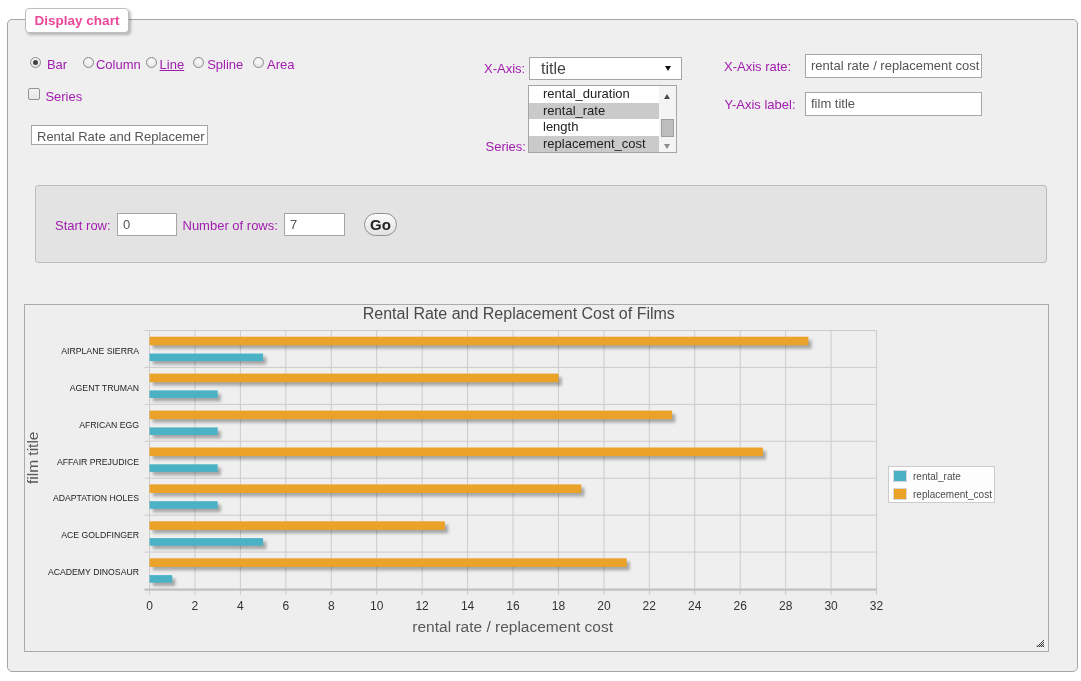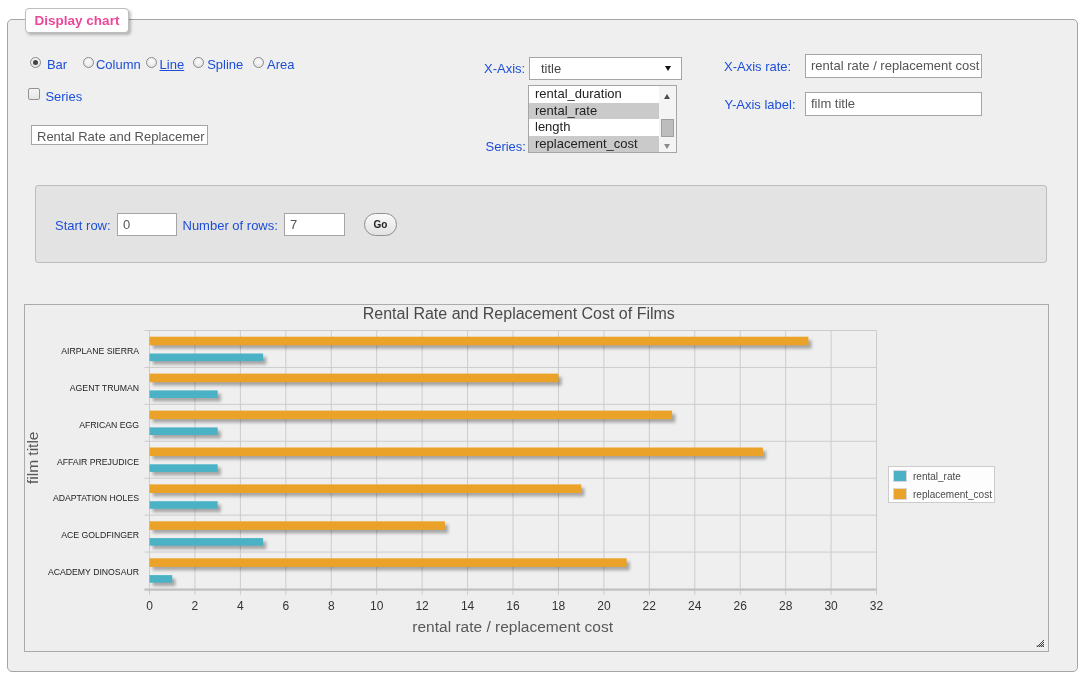--- a/index.html
+++ b/index.html
@@ -1,36 +1,36 @@
 <!DOCTYPE html>
 <html><head>
 <meta charset="utf-8">
 <style>
 * { margin:0; padding:0; box-sizing:border-box; }
 html,body { width:1081px; height:681px; background:#fff; font-family:"Liberation Sans", sans-serif; }
 .abs { position:absolute; }
 #fieldset { left:7px; top:19px; width:1071px; height:653px; background:#efefef; border:1px solid #a5a5a5; border-radius:5px; }
 #legendbox { left:25px; top:8px; width:104px; height:25px; background:#fff; border:1px solid #bdbdbd; border-radius:4px; box-shadow:2px 2px 3px rgba(0,0,0,0.25); font-weight:bold; font-size:13.5px; color:#ec4899; line-height:23px; text-align:center; }
-.ctl-label { font-size:13px; color:#1d4ed8; line-height:13px; }
+.ctl-label { font-size:13px; color:#a21caf; line-height:13px; }
 .radio { width:11px; height:11px; border-radius:50%; border:1px solid #8a8a8a; background:radial-gradient(circle at 50% 35%, #fdfdfd 0%, #e0e0e0 90%); }
 .radio.checked::after { content:""; position:absolute; left:2px; top:2px; width:5px; height:5px; border-radius:50%; background:#424242; }
 .checkbox { width:12px; height:12px; border-radius:2px; border:1px solid #939393; background:linear-gradient(#f4f4f4,#e6e6e6); }
 .tinput { background:#fff; border:1px solid #a5a5a5; font-size:13px; color:#555; line-height:22px; padding:0 5px; white-space:nowrap; overflow:hidden; }
-#xaxissel { left:529px; top:57px; width:153px; height:23px; border:1px solid #a5a5a5; background:#fff; font-size:13px; color:#444; line-height:21px; padding:0 11px; }
+#xaxissel { left:529px; top:57px; width:153px; height:23px; border:1px solid #a5a5a5; background:#fff; font-size:16px; color:#444; line-height:21px; padding:0 11px; }
 #xaxissel .arrow { position:absolute; right:10px; top:8px; width:0; height:0; border-left:3.5px solid transparent; border-right:3.5px solid transparent; border-top:5.5px solid #111; }
 #listbox { left:528px; top:85px; width:149px; height:68px; border:1px solid #a5a5a5; background:#fff; overflow:hidden; }
-.opt { height:16.6px; font-size:13px; color:#222; line-height:16.6px; padding:0 6px; white-space:nowrap; }
+.opt { height:16.6px; font-size:13px; color:#222; line-height:16.6px; padding:0 14px; white-space:nowrap; }
 .opt.sel { background:#cacaca; }
 #sbar { position:absolute; right:0; top:0; width:17px; height:66px; background:#f4f4f4; }
 #sbar .btn { position:absolute; left:0; width:17px; height:16px; }
 #sbar .thumb { position:absolute; left:2px; top:33px; width:13px; height:18px; background:#bdbdbd; border:1px solid #9e9e9e; }
 .tri-up { position:absolute; left:5px; top:7.5px; width:0; height:0; border-left:3.5px solid transparent; border-right:3.5px solid transparent; border-bottom:5px solid #4a4a4a; }
 .tri-dn { position:absolute; left:5px; top:7.5px; width:0; height:0; border-left:3.5px solid transparent; border-right:3.5px solid transparent; border-top:5px solid #8a8a8a; }
 #panel { left:35px; top:185px; width:1012px; height:78px; background:#e3e3e3; border:1px solid #bdbdbd; border-radius:3px; }
-#gobtn { left:364px; top:213px; width:33px; height:23px; border:1px solid #8f8f8f; border-radius:12px; background:linear-gradient(#fafafa,#e2e2e2); font-size:10px; font-weight:bold; color:#222; text-align:center; line-height:21px; }
+#gobtn { left:364px; top:213px; width:33px; height:23px; border:1px solid #8f8f8f; border-radius:12px; background:linear-gradient(#fafafa,#e2e2e2); font-size:15px; font-weight:bold; color:#222; text-align:center; line-height:21px; }
 #chartbox { left:24px; top:304px; width:1025px; height:348px; background:#eeeeee; border:1px solid #ababab; }
 </style>
 </head>
 <body>
 <div class="abs" id="fieldset"></div>
 <div class="abs" id="legendbox">Display chart</div>
 
 <div class="abs radio checked" style="left:30px; top:56.5px;"></div>
 <div class="abs ctl-label" style="left:46.9px; top:57.5px;">Bar</div>
 <div class="abs radio" style="left:83.4px; top:56.5px;"></div>

